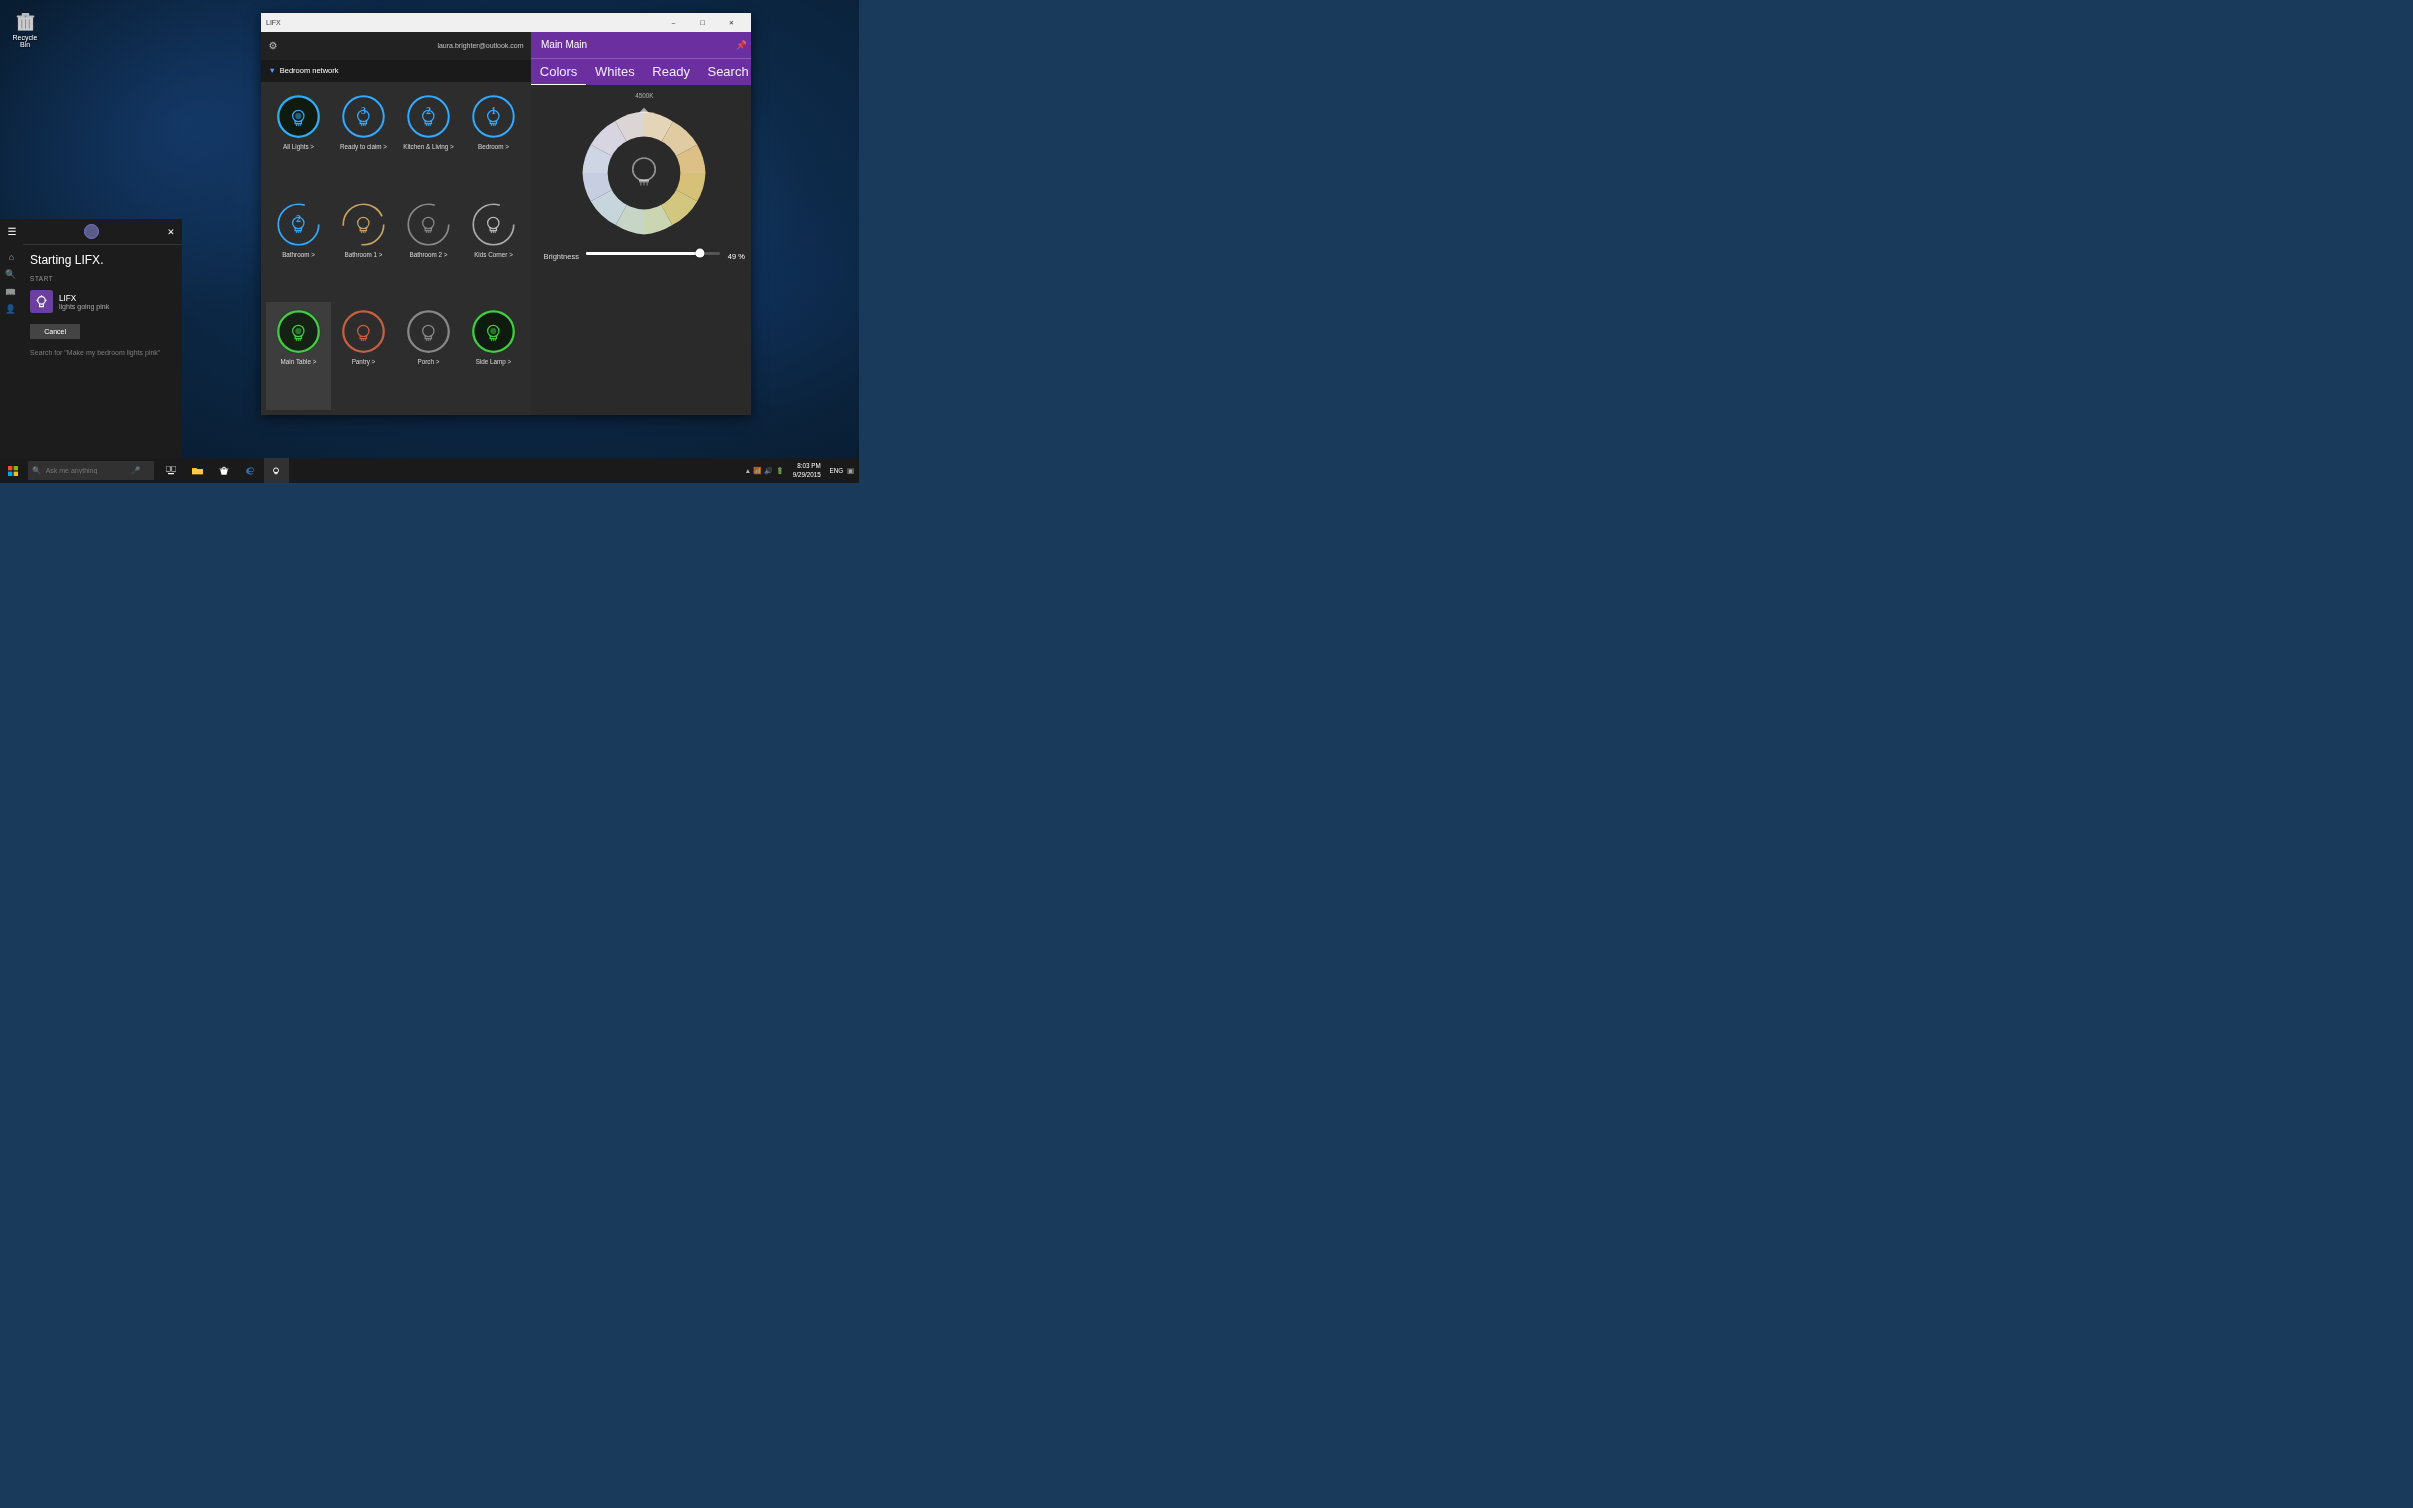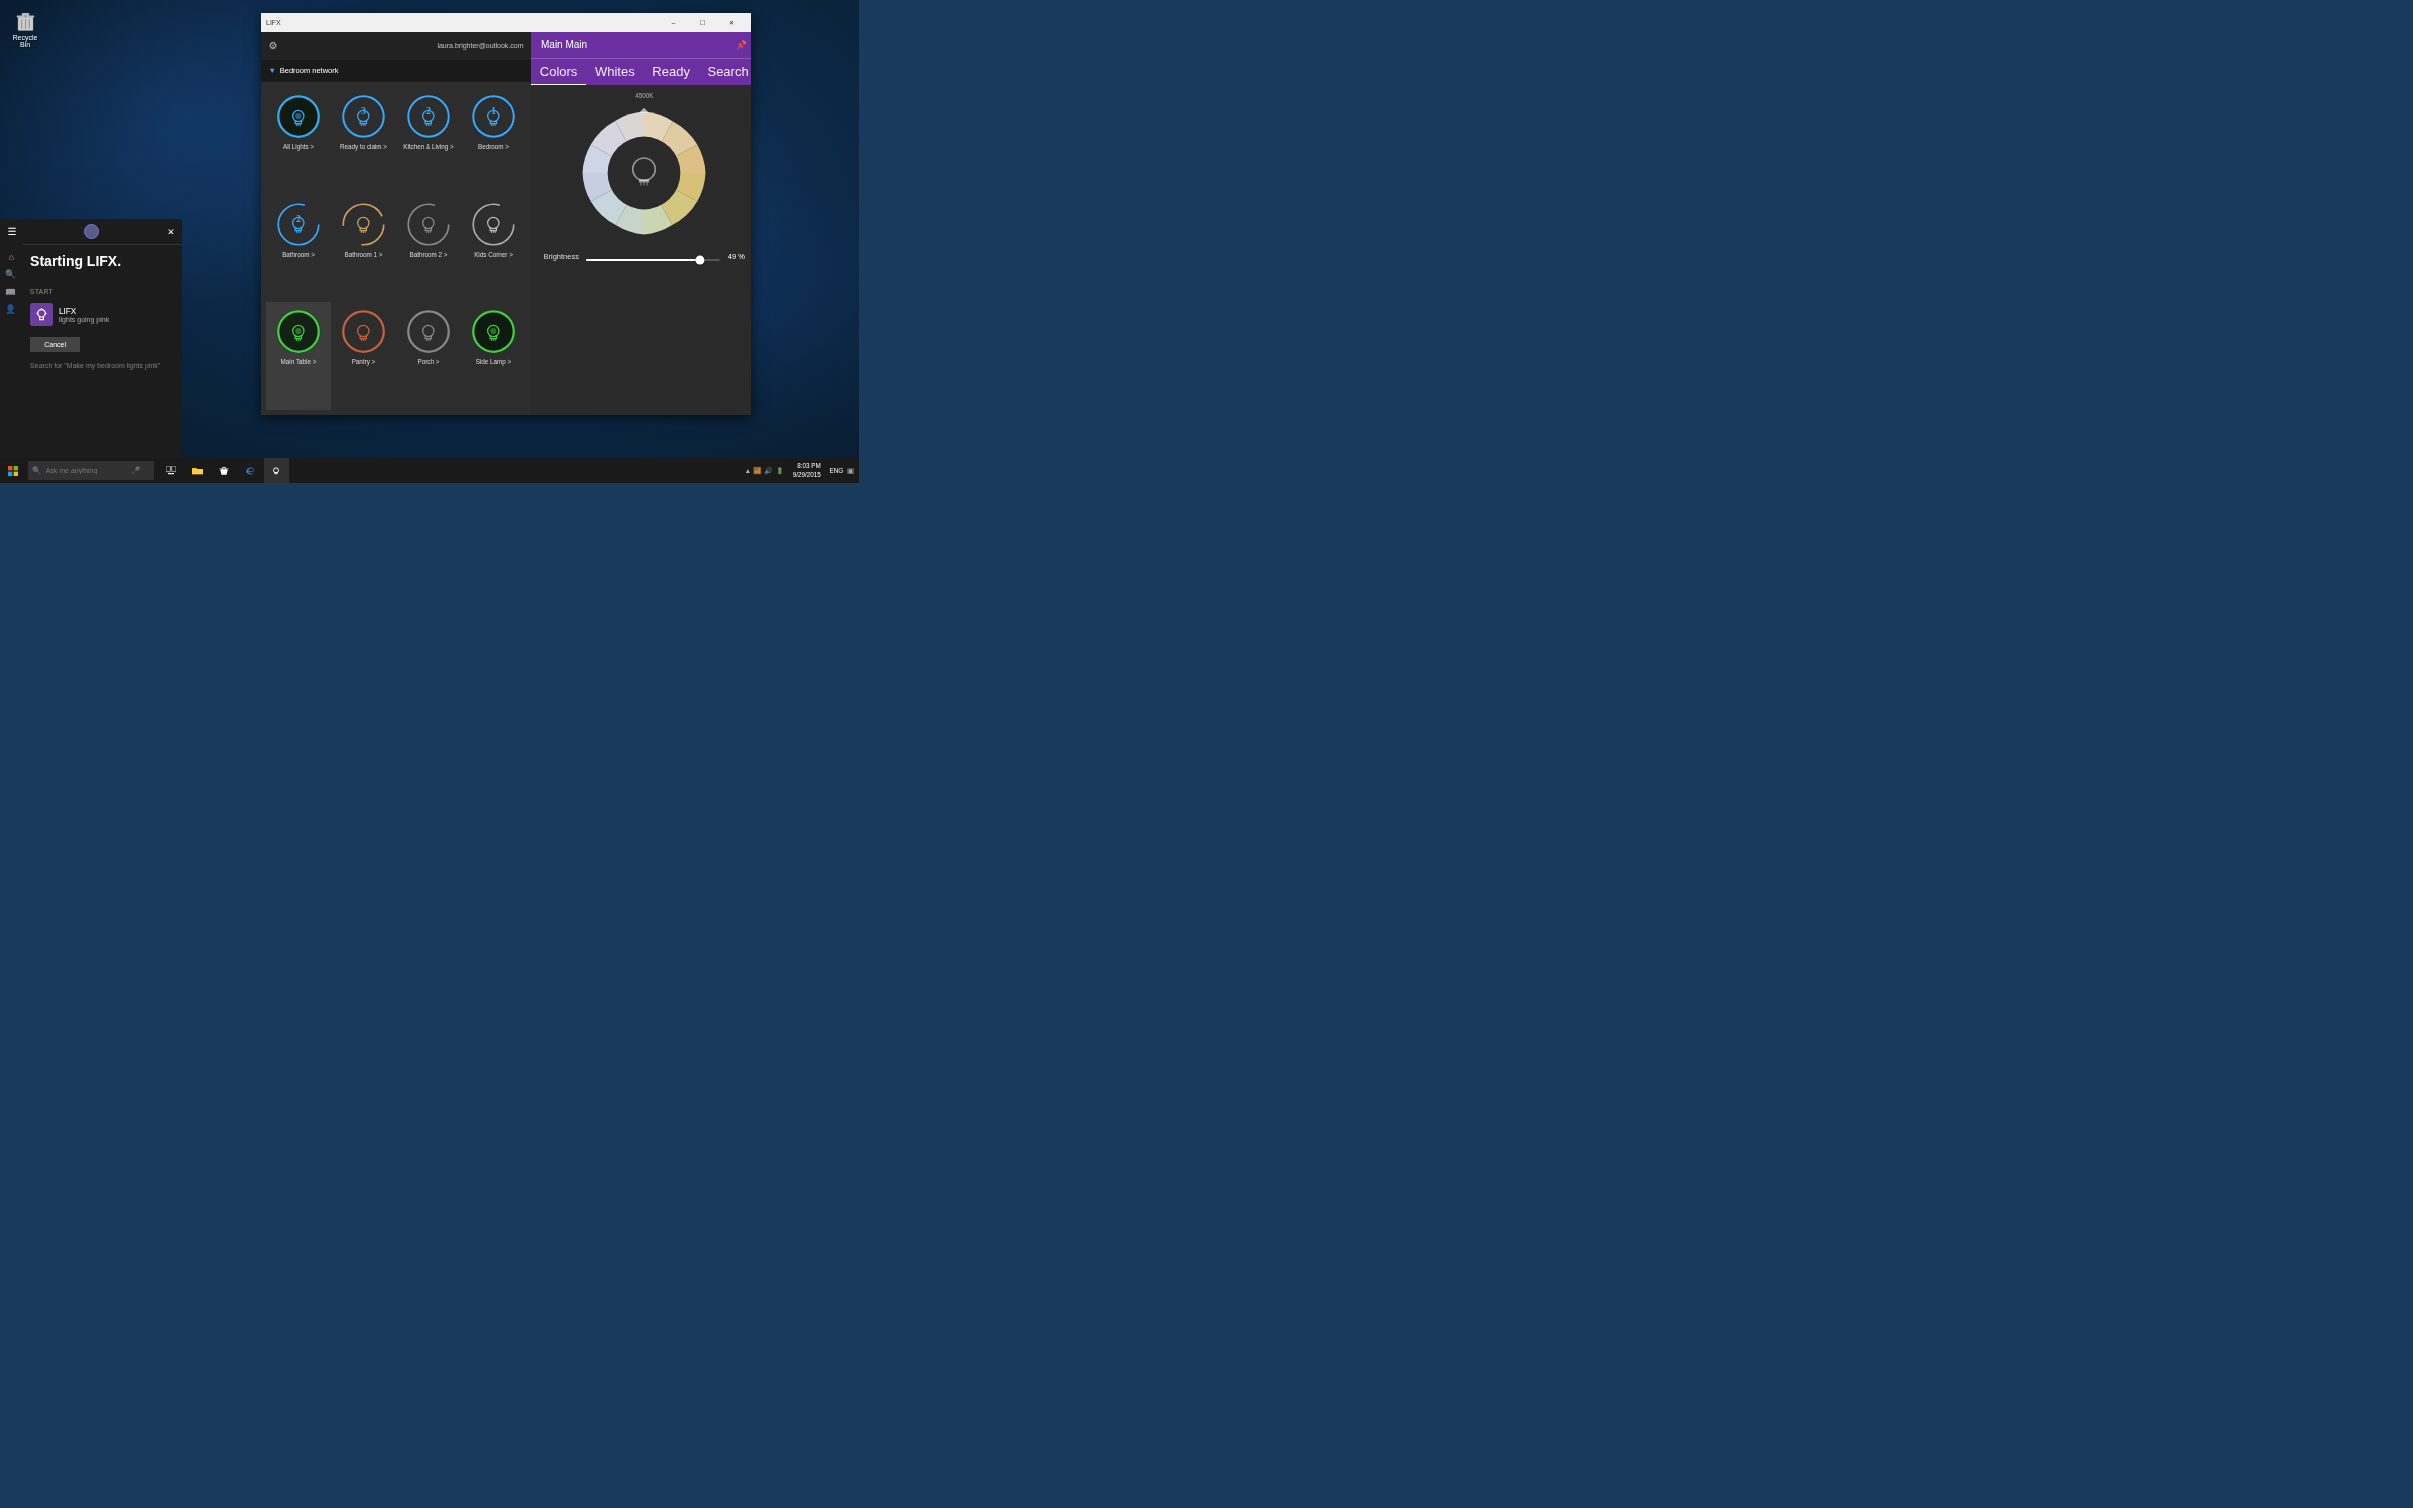--- a/index.html
+++ b/index.html
@@ -204,23 +204,23 @@
     }
     .cortana-content {
       margin-left: 22.6px;
       flex: 1;
       display: flex;
       flex-direction: column;
       padding: 7.5px;
     }
     .cortana-status {
       color: white;
-      font-size: 14px;
-      font-weight: 700;
-      margin-bottom: 19px;
+      font-size: 12px;
+      font-weight: 400;
+      margin-bottom: 8px;
     }
     .cortana-start-label {
       color: rgba(255,255,255,0.5);
       font-size: 6.3px;
       text-transform: uppercase;
       letter-spacing: 0.6px;
       margin-bottom: 5px;
     }
     .cortana-app-item {
       display: flex;
@@ -445,21 +445,21 @@
       position: relative;
       width: 138px;
       height: 138px;
     }
     .color-wheel-svg {
       width: 138px;
       height: 138px;
     }
     .brightness-row {
       display: flex;
-      align-items: flex-end;
+      align-items: flex-start;
       gap: 7.5px;
       margin-top: 10px;
       width: 100%;
       padding: 0 5px;
     }
     .brightness-label {
       color: rgba(255,255,255,0.8);
       font-size: 7.5px;
       white-space: nowrap;
     }

